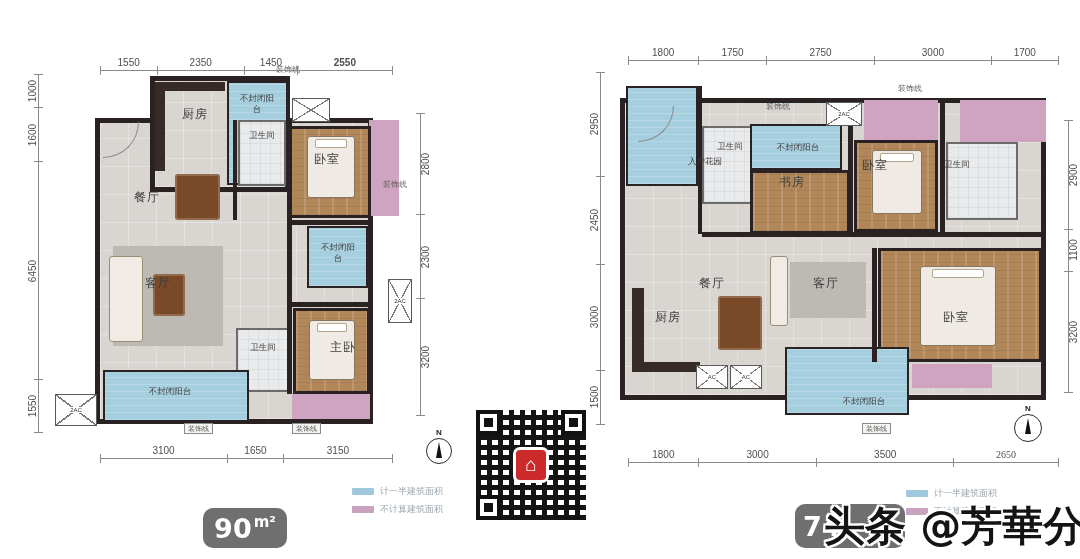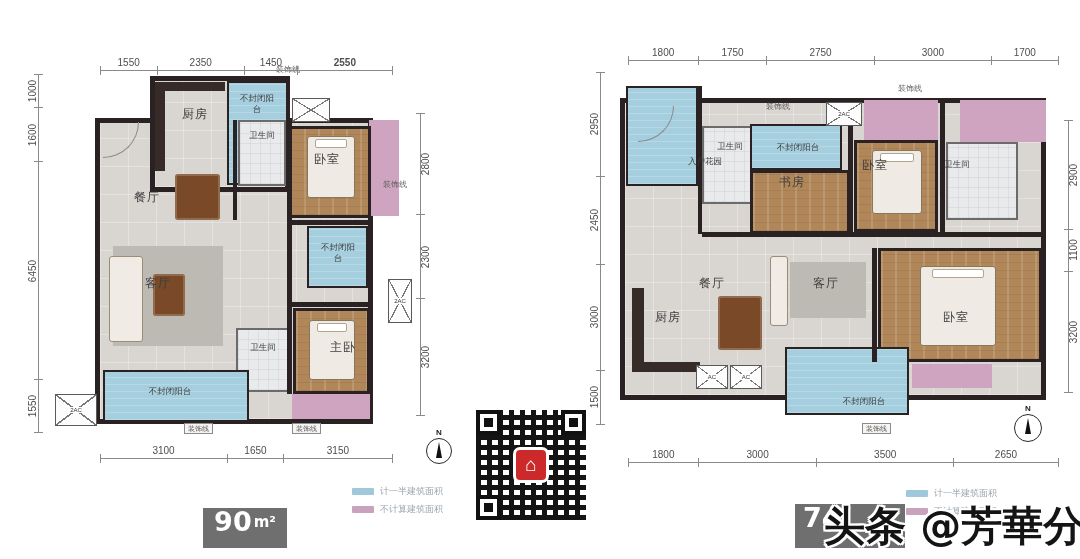--- a/index.html
+++ b/index.html
@@ -83,22 +83,22 @@
 
   
   .legend { position:absolute; font-size:9px; color:#98a4ad; z-index:9; }
   .legend .lrow { display:flex; align-items:center; margin-bottom:5px; }
   .legend .swatch { width:22px; height:7px; margin-right:6px; border-radius:1px; }
   .sw-blue { background:#9fc8dc; }
   .sw-pink { background:#c9a2bd; }
 
   
   .areabox { position:absolute; background:#6f6f6f; color:#fff; display:flex;
-             justify-content:center; z-index:10; font-weight:bold;
-             font-family:"DejaVu Sans", sans-serif; }
+             align-items:center; justify-content:center; z-index:10; font-weight:bold;
+             font-family:"DejaVu Sans", sans-serif;border-radius:10px; }
   .areabox .val { font-size:27px; line-height:1; }
   .areabox .unit { font-size:15px; margin-left:2px; align-self:flex-start; margin-top:7px; line-height:1; }
 
   
   .qr { position:absolute; left:472px; top:406px; width:118px; height:118px; background:#fff; z-index:11; }
   .qr .noise { position:absolute; left:4px; top:4px; right:4px; bottom:4px;
     background-image:repeating-linear-gradient(0deg, #141414 0 5px, transparent 5px 10px),
                      repeating-linear-gradient(90deg, #141414 0 5px, #fff 5px 11px); }
   .qr .finder { position:absolute; width:25px; height:25px; border:4px solid #111; background:#fff; }
   .qr .finder::after { content:""; position:absolute; left:4px; top:4px; right:4px; bottom:4px; background:#111; }
@@ -291,21 +291,21 @@
   <div class="dim-h" style="left:628px; top:450px; width:430px;">
       <div class="seg" style="flex-grow: 1800;">
         <span>1800</span>
       </div>
       <div class="seg" style="flex-grow: 3000;">
         <span>3000</span>
       </div>
       <div class="seg" style="flex-grow: 3500;">
         <span>3500</span>
       </div>
-      <div class="seg" style="flex-grow: 2650;">
+      <div class="seg" style="flex-grow: 2650; font-family: Liberation Serif, serif;">
         <span>2650</span>
       </div>
     </div>
 
   <div class="abs" style="left:620px; top:70px; width:445px; height:360px;">
 
     <div class="room floor wallb" style="left:0; top:28px; width:426px; height:302px;"></div>
 
     <div class="room blue wborder2" style="left:6px; top:16px; width:72px; height:100px;"></div>
     <div class="arc" style="left:18px; top:36px;"></div>

